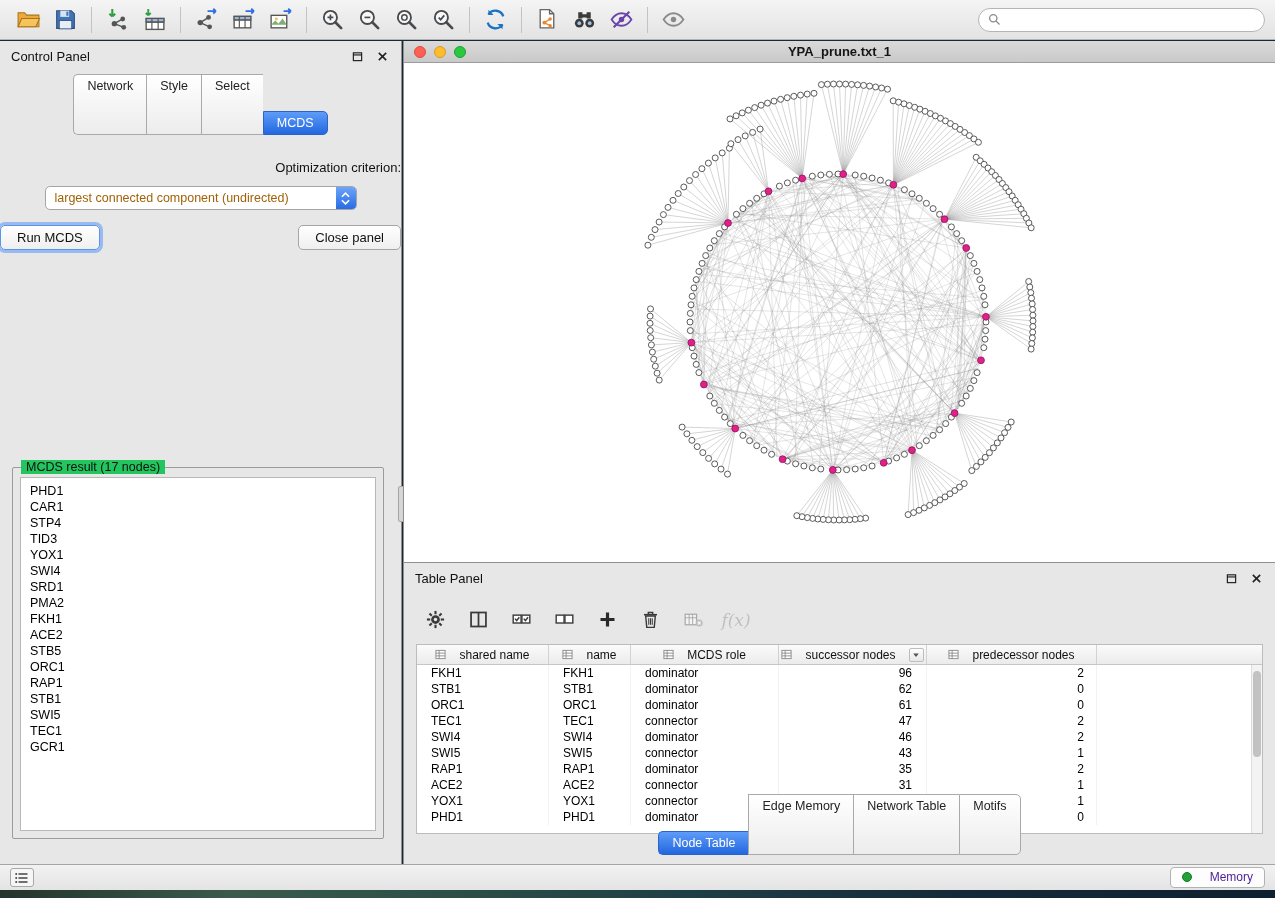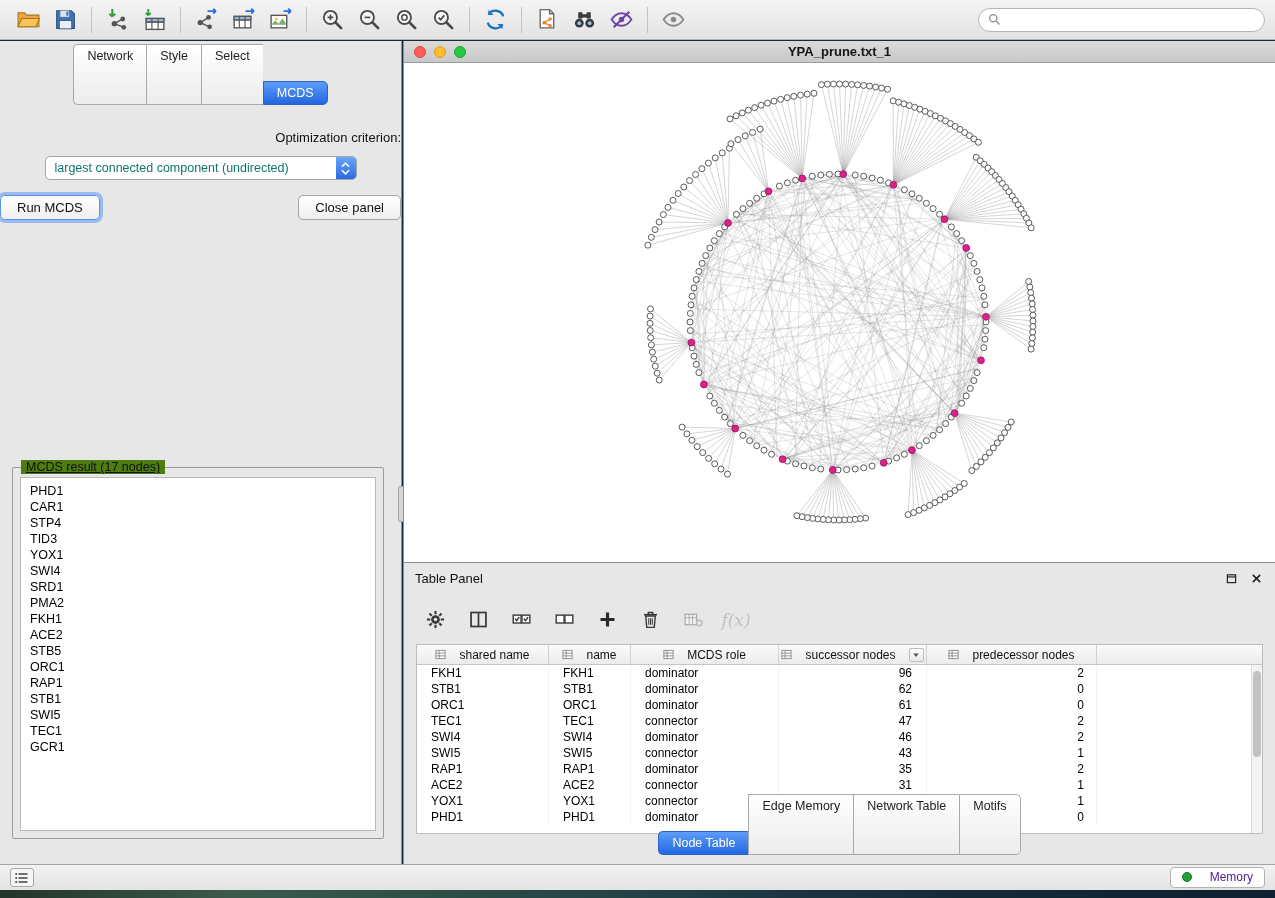--- a/index.html
+++ b/index.html
@@ -28,30 +28,30 @@
   .win-ico { width:16px; height:16px; display:flex; align-items:center; justify-content:center; margin-left:9px; }
   .cp-tabs { display:flex; justify-content:center; margin-top:3px; }
   .seg { border:1px solid #a9a9a9; border-right-width:0; padding:4px 13px 4px; font-size:12.5px;
     background:linear-gradient(#ffffff,#ececec); color:#222; white-space:nowrap; }
   .seg:first-child { border-radius:5px 0 0 5px; }
   .seg:last-child { border-right-width:1px; border-radius:0 5px 5px 0; }
   .seg.active { background:linear-gradient(#5d9cf8,#2367e0); color:#fff; border-color:#2a63cc;margin-top:37px; }
   .opt-label { text-align:right; margin-top:25px; font-size:13px; color:#111; }
   .dropdown { width:312px; height:24px; margin:11px auto 0; background:#fff; border:1px solid #a5a5a5;
     border-radius:5px; display:flex; align-items:center; overflow:hidden; }
-  .dropdown .val { flex:1; font-size:12.5px; padding-left:9px; color:#0f766e; white-space:nowrap; }
+  .dropdown .val { flex:1; font-size:12.5px; padding-left:9px; color:#a16207; white-space:nowrap; }
   .dropdown .step { width:20px; align-self:stretch; background:linear-gradient(#6aa5f8,#2a6be4);
     display:flex; flex-direction:column; align-items:center; justify-content:center; gap:1px; }
   .btn-row { display:flex; justify-content:space-between; gap:14px; margin-top:15px; }
   .btn { padding:4px 16px; font-size:13px; color:#111; background:linear-gradient(#ffffff,#efefef);
     border:1px solid #a5a5a5; border-radius:5px; }
   .btn.focused { box-shadow:0 0 0 3px rgba(90,150,245,.55); border-color:#5b94e8; }
   .result-box { position:absolute; left:12px; top:426px; width:372px; height:372px;
     border:1px solid #9b9b9b; border-radius:2px; }
-  .result-title { position:absolute; top:-8px; left:8px; background:#4d7c0f; padding:0 5px; font-size:12.5px; color:#111;text-decoration:underline; }
+  .result-title { position:absolute; top:-8px; left:8px; background:#22c55e; padding:0 5px; font-size:12.5px; color:#111; }
   .result-list { position:absolute; inset:9px 7px 7px 7px; background:#fff; border:1px solid #b8b8b8;
     overflow:hidden; padding:5px 9px; }
   .mcds-item { font-size:12.5px; line-height:16px; color:#000; }
 
   
   #right-region { position:absolute; left:403px; top:41px; right:0; height:823px; }
 
   
   #network-window { position:absolute; left:0; top:0; right:0; height:521px; border-left:1px solid #8f8f8f; }
   .net-titlebar { height:22px; background:linear-gradient(#dadada,#c9c9c9); border-bottom:1px solid #9c9c9c;
@@ -251,20 +251,35 @@
     <div class="searchbox">
       <svg width="13" height="13" viewBox="0 0 16 16">
           <circle cx="6.5" cy="6.5" r="4.5" fill="none" stroke="#8a8a8a" stroke-width="1.6"></circle>
           <path d="M10 10l4.2 4.2" stroke="#8a8a8a" stroke-width="1.6"></path>
         </svg>
       <input value="" placeholder="" style="">
     </div>
   </div>
 
   <div id="control-panel">
+    <div class="panel-head">
+      <span>Control Panel</span>
+      <span class="spacer"></span>
+      <span class="win-ico">
+          <svg width="11" height="11" viewBox="0 0 12 12">
+            <rect x="1.5" y="2" width="9" height="8.5" fill="none" stroke="#222" stroke-width="1.3"></rect>
+            <path d="M1.5 4.3h9" stroke="#222" stroke-width="1.3"></path>
+          </svg>
+        </span>
+      <span class="win-ico">
+          <svg width="11" height="11" viewBox="0 0 12 12">
+            <path d="M2 2l8 8M10 2l-8 8" stroke="#222" stroke-width="1.7"></path>
+          </svg>
+        </span>
+    </div>
     <div class="cp-tabs">
         <div class="seg">Network</div>
         <div class="seg">Style</div>
         <div class="seg">Select</div>
         <div class="seg active">MCDS</div>
       </div>
     <div class="opt-label">Optimization criterion:</div>
     <div class="dropdown">
       <span class="val">largest connected component (undirected)</span>
       <span class="step">

